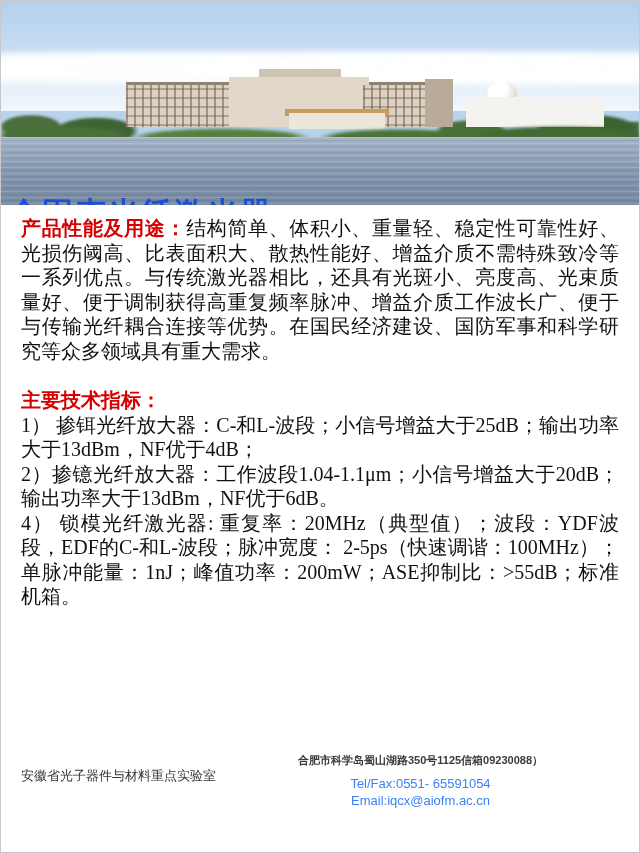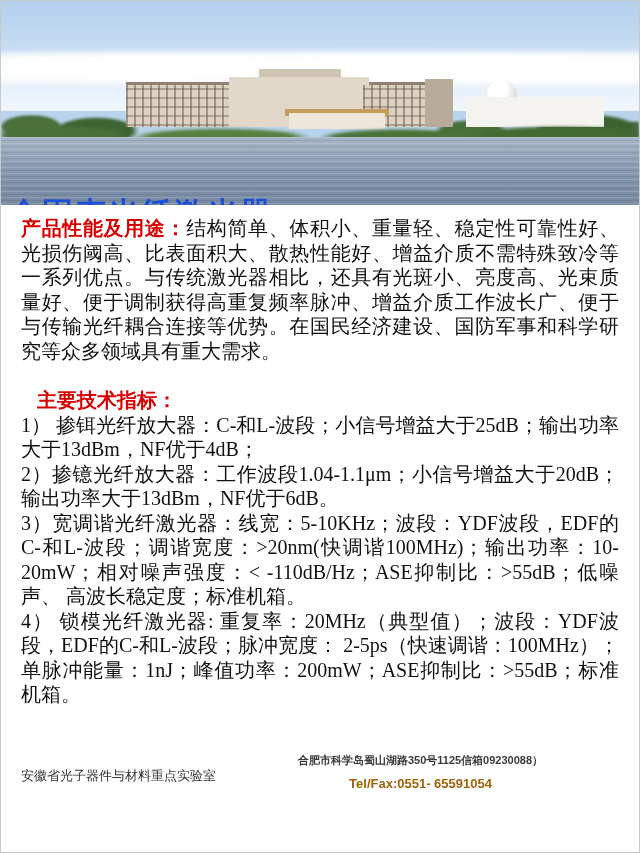--- a/index.html
+++ b/index.html
@@ -58,30 +58,30 @@
   .photo-title{
     position:absolute;left:8px;top:152px;
     font-family:"Liberation Sans","DejaVu Sans",sans-serif;
     font-weight:bold;font-size:31px;letter-spacing:2px;
     color:#1d4ed8;margin-top:40px;}
   
   .content{position:absolute;left:20px;top:204px;width:598px;
     font-size:20px;line-height:24.5px;color:#111;text-align:justify;}
   .intro{margin:11px 0 0 0;}
   .red-heading{color:#d60000;font-weight:bold;}
-  .specs-heading{margin:25px 0 0 16px;color:#d60000;font-weight:bold;}
+  .specs-heading{margin:25px 0 0 0;color:#d60000;font-weight:bold;}
   .spec-item{margin:0;}
   
   .footer{position:absolute;left:20px;top:752px;width:604px;display:flex;
     font-size:13px;color:#333;}
   .f-col1{width:190px;padding-top:14px;line-height:18px;}
   .f-col2{width:195px;padding-top:14px;line-height:18px;}
   .f-col3{flex:1;font-family:"Liberation Sans","DejaVu Sans",sans-serif;text-align:center;}
   .f-address{font-size:11px;font-weight:bold;color:#3a3a3a;line-height:14px;margin:0 0 8px 0;}
-  .f-tel,.f-email{font-size:13px;font-weight:bold;color:#a16207;line-height:17px;}
+  .f-tel,.f-email{font-size:13px;font-weight:normal;color:#3b82f6;line-height:17px;}
 </style>
 </head>
 <body>
 
 <div class="page">
 
   <div class="photo">
     <div class="sky"></div>
     <div class="clouds"></div>
     <div class="treeline"></div>
@@ -100,25 +100,25 @@
     <div class="water"></div>
     <div class="photo-title">全固态光纤激光器</div>
   </div>
 
   <div class="content">
     <p class="intro"><span class="red-heading">产品性能及用途：</span><span>结构简单、体积小、重量轻、稳定性可靠性好、光损伤阈高、比表面积大、散热性能好、增益介质不需特殊致冷等一系列优点。与传统激光器相比，还具有光斑小、亮度高、光束质量好、便于调制获得高重复频率脉冲、增益介质工作波长广、便于与传输光纤耦合连接等优势。在国民经济建设、国防军事和科学研究等众多领域具有重大需求。</span></p>
 
     <p class="specs-heading">主要技术指标：</p>
     <p class="spec-item">1）  掺铒光纤放大器：C-和L-波段；小信号增益大于25dB；输出功率大于13dBm，NF优于4dB；</p>
     <p class="spec-item">2）掺镱光纤放大器：工作波段1.04-1.1μm；小信号增益大于20dB；输出功率大于13dBm，NF优于6dB。</p>
-    <p class="spec-item">3）宽调谐光纤激光器：线宽：5-10KHz；波段：YDF波段，EDF的C-和L-波段；调谐宽度：&gt;20nm(快调谐100MHz)；输出功率：10-20mW；相对噪声强度：&lt; -110dB/Hz；ASE抑制比：&gt;55dB；低噪声、 高波长稳定度；标准机箱。</p>
     <p class="spec-item">4）  锁模光纤激光器: 重复率：20MHz（典型值）；波段：YDF波段，EDF的C-和L-波段；脉冲宽度： 2-5ps（快速调谐：100MHz）；单脉冲能量：1nJ；峰值功率：200mW；ASE抑制比：&gt;55dB；标准机箱。</p>
   </div>
 
   <div class="footer">
     <div class="f-col2">安徽省光子器件与材料重点实验室</div>
     <div class="f-col3">
       <p class="f-address">合肥市科学岛蜀山湖路350号1125信箱09230088）</p>
       <div class="f-tel">Tel/Fax:0551- 65591054</div>
+      <div class="f-email">Email:iqcx@aiofm.ac.cn</div>
     </div>
   </div>
 
 </div>
 
 </body></html>

